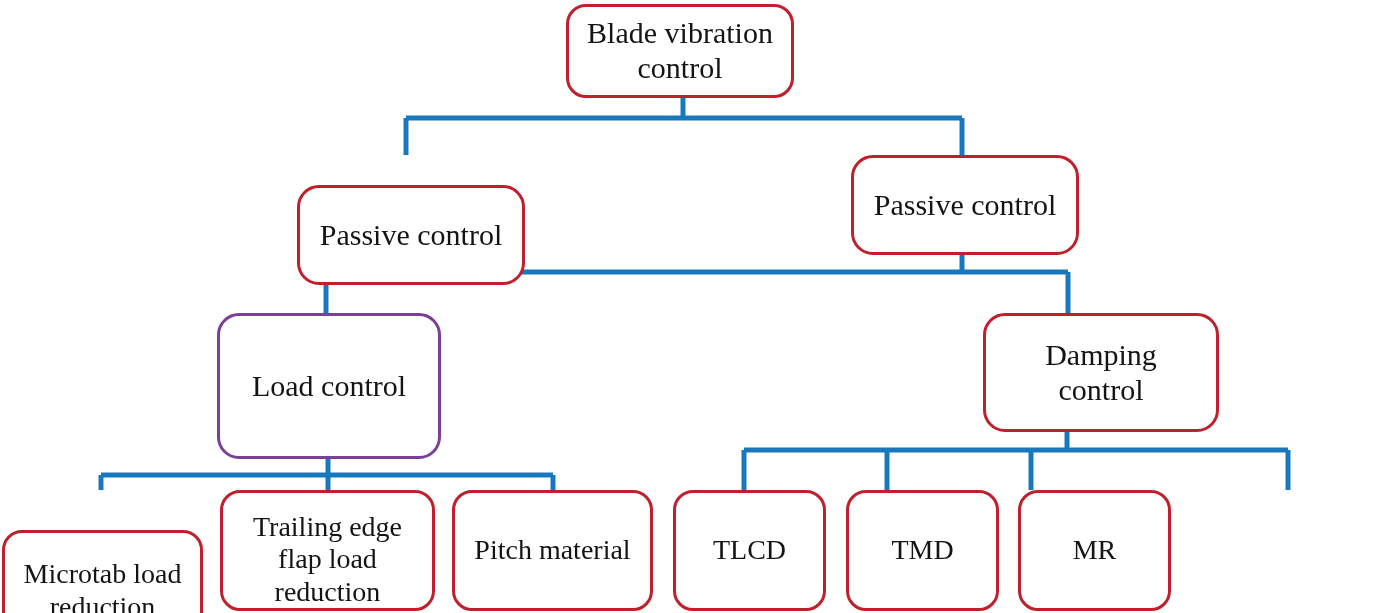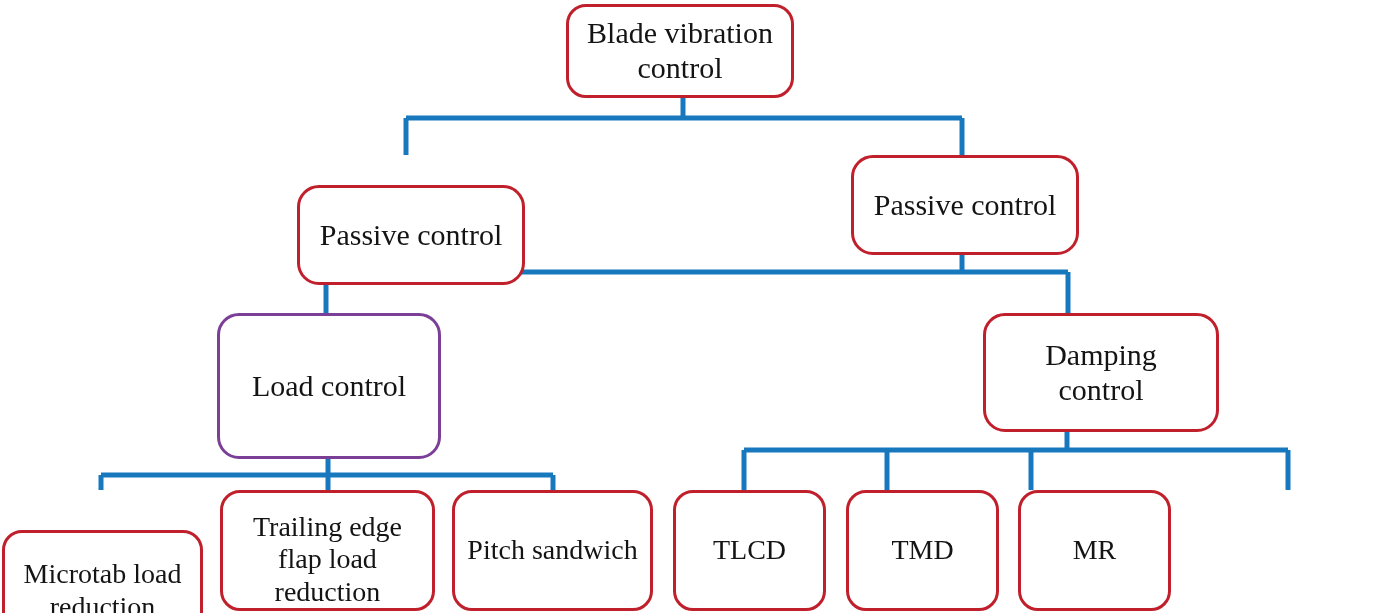--- a/index.html
+++ b/index.html
@@ -119,21 +119,21 @@
 reduction</span>
   </div>
 
   <div class="node n-trailing" style="border-color: rgb(192, 32, 44); align-items: flex-end;">
     <span class="label">Trailing edge
 flap load
 reduction</span>
   </div>
 
   <div class="node n-pitch" style="border-color: rgb(192, 32, 44);">
-    <span class="label">Pitch sandwich</span>
+    <span class="label">Pitch material</span>
   </div>
 
   <div class="node n-tlcd" style="border-color: rgb(192, 32, 44);">
     <span class="label">TLCD</span>
   </div>
 
   <div class="node n-tmd" style="border-color: rgb(192, 32, 44);">
     <span class="label">TMD</span>
   </div>
 

